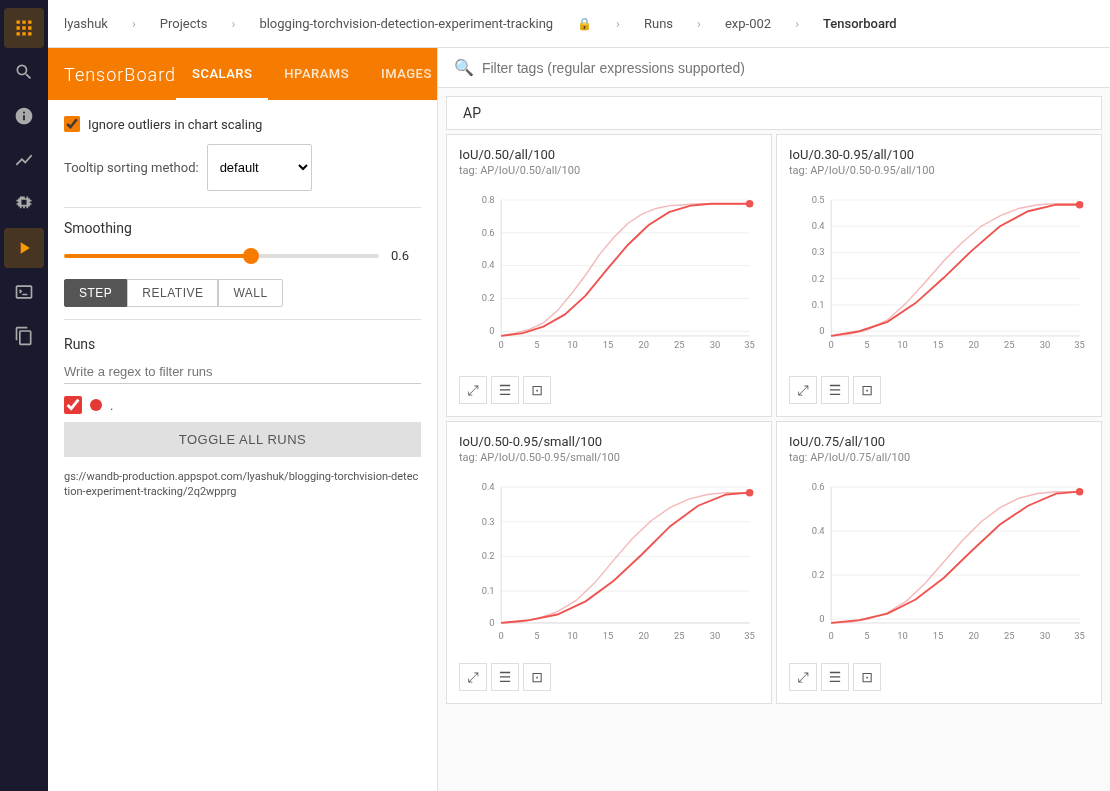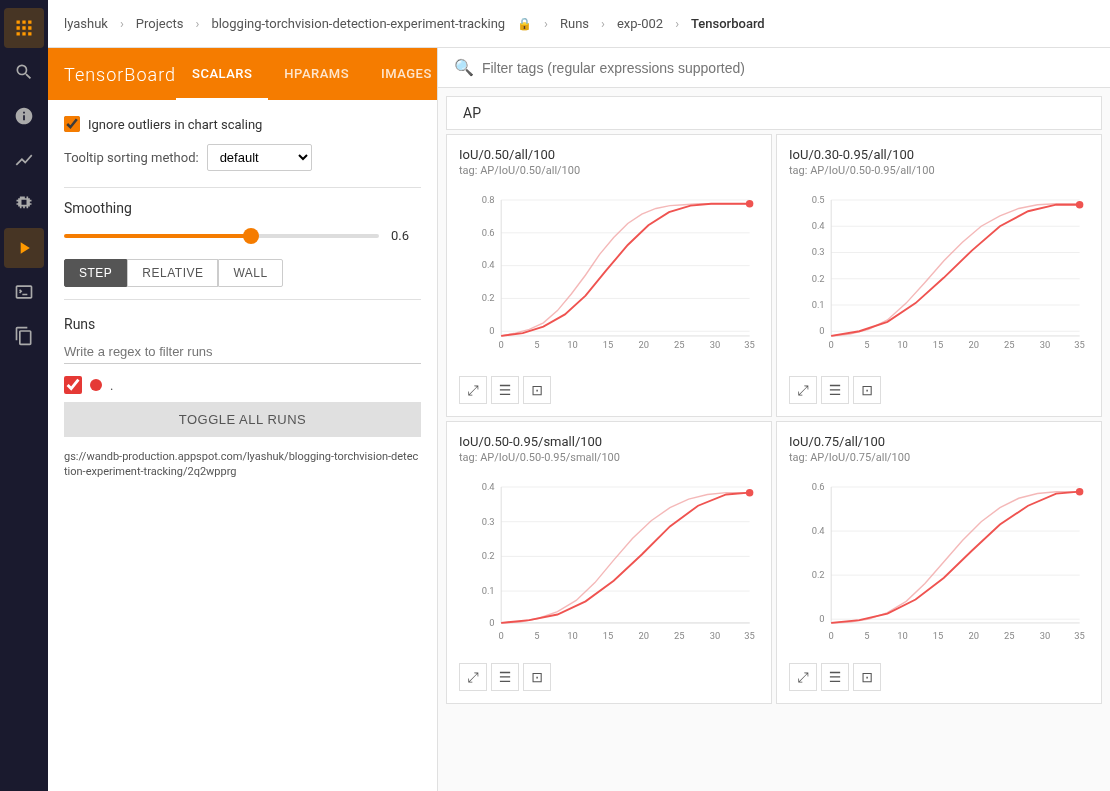--- a/index.html
+++ b/index.html
@@ -38,21 +38,21 @@
     }
 
     
     .top-nav {
       background: #fff;
       border-bottom: 1px solid #e0e0e0;
       padding: 16px 16px;
       height: 48px;
       display: flex;
       align-items: center;
-      gap: 12px;
+      gap: 24px;
       font-size: 13px;
       color: #555;
       flex-shrink: 0;
     }
     .top-nav .breadcrumb-item { color: #555; cursor: pointer; }
     .top-nav .breadcrumb-sep { color: #aaa; }
     .top-nav .breadcrumb-current { color: #333; font-weight: 500; }
     .top-nav .lock-icon { color: #aaa; font-size: 12px; }
 
     
@@ -133,21 +133,21 @@
     .tooltip-row {
       display: flex;
       align-items: center;
       gap: 8px;
       margin-bottom: 16px;
     }
     .tooltip-label { font-size: 13px; color: #555; }
     .tooltip-select {
       border: 1px solid #ccc;
       border-radius: 2px;
-      padding: 4px 8px;
+      padding: 14px 8px;
       font-size: 13px;
       background: #fff;
       cursor: pointer;
     }
 
     .divider { border: none; border-top: 1px solid #e0e0e0; margin: 12px 0; }
 
     .section-label { font-size: 14px; color: #333; margin-bottom: 12px; font-weight: 400; }
 
     .smoothing-row {

